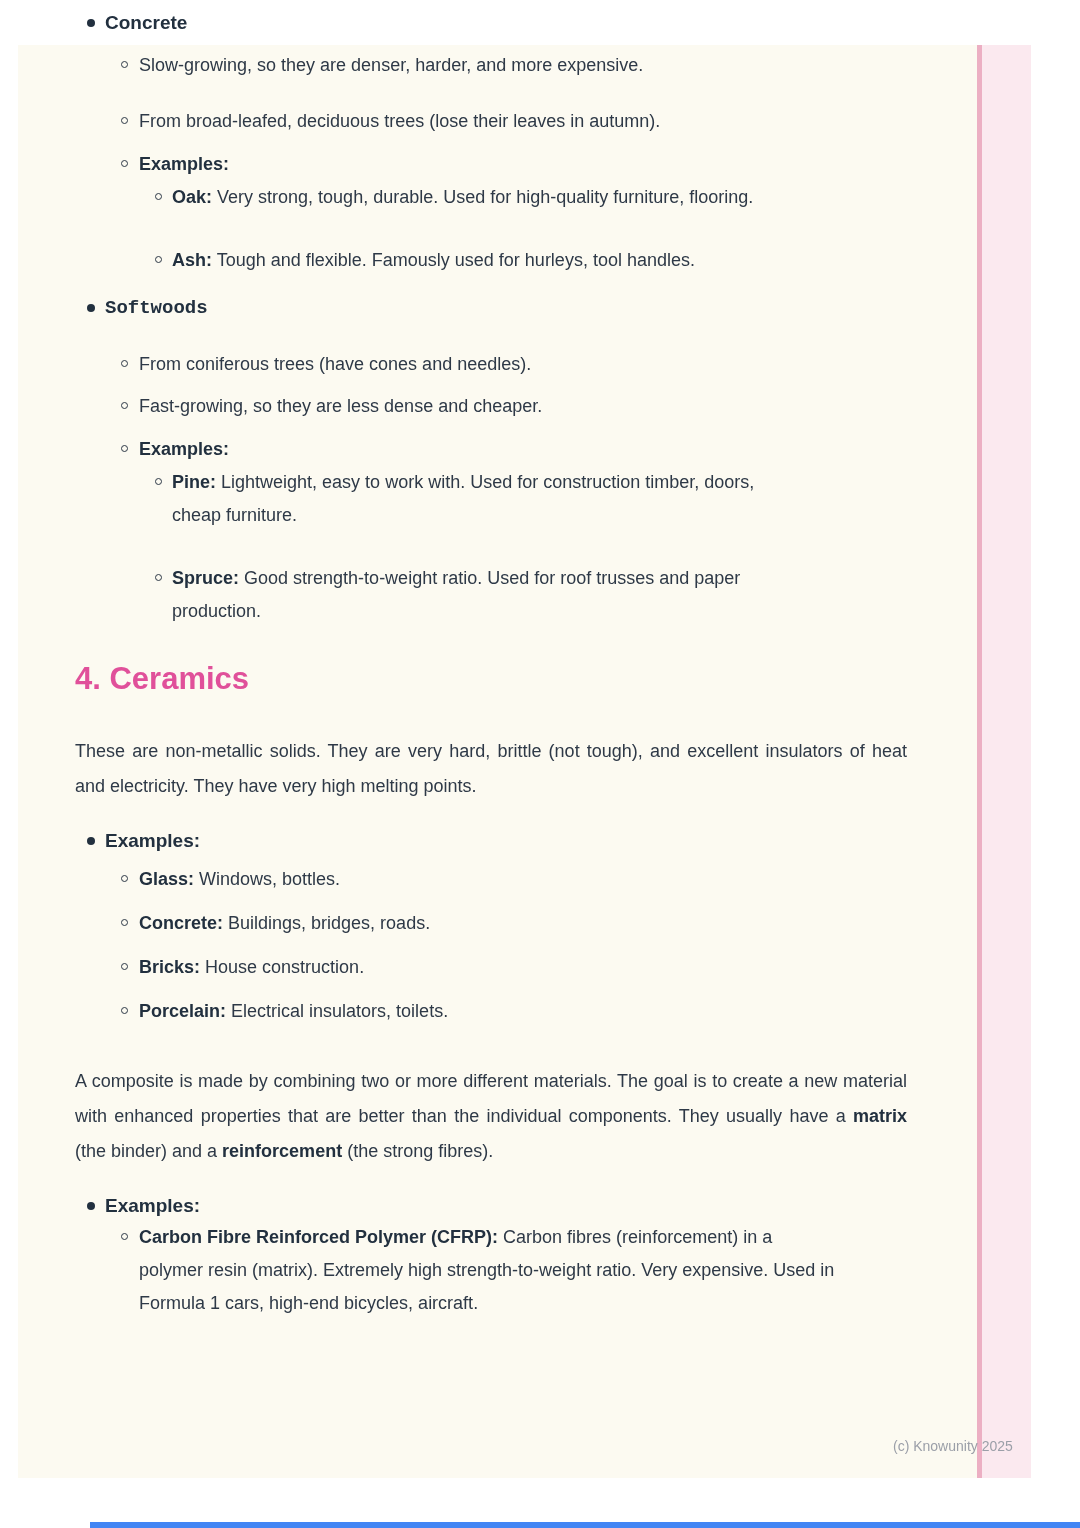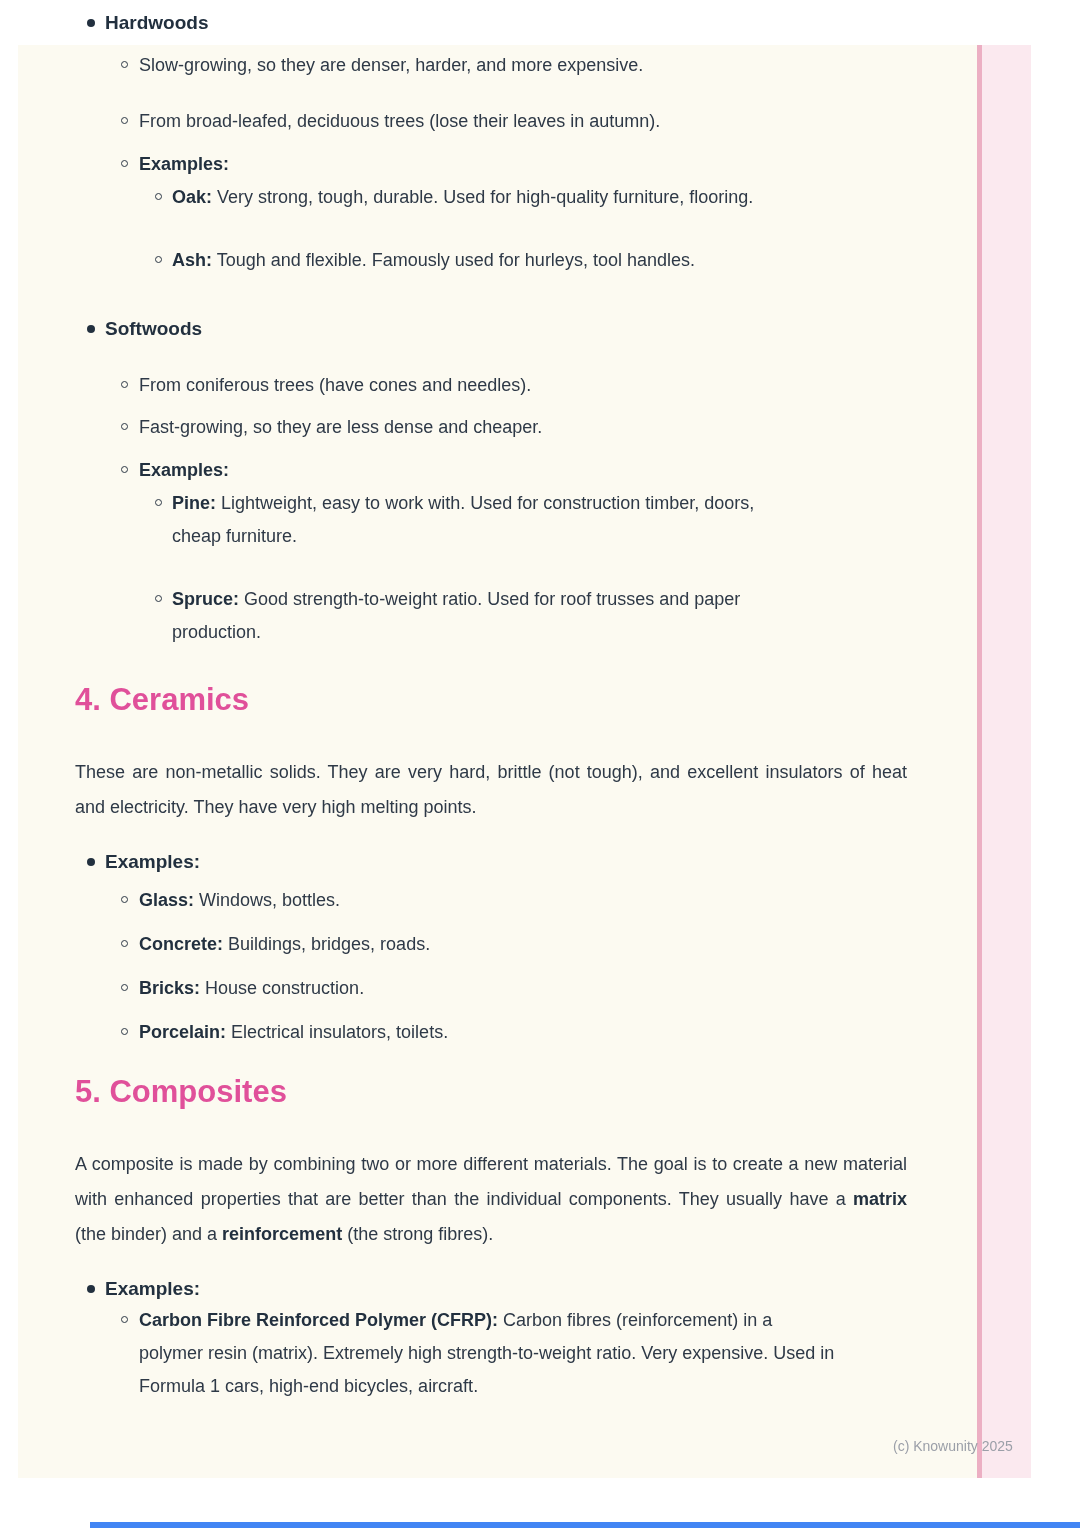--- a/index.html
+++ b/index.html
@@ -53,21 +53,21 @@
     line-height:35px; text-align:justify; color:#2e3947;
   }
   .woods .lv3 { max-width:685px; }
   .cfrp { max-width:765px; }
   
   .m-sub-first { margin-top:30px; }
   .m-sub { margin-top:16px; }
   .m-ex-label { margin-top:17px; }
   .m-ex-first { margin-top:4px; }
   .m-ex { margin-top:30px; }
-  .m-sect2 { margin-top:39px; }
+  .m-sect2 { margin-top:18px;font-family:Liberation Mono, monospace; }
   .m-h2a { margin-top:36px; }
   .m-h2b { margin-top:32px; }
   .m-par { margin-top:40px; }
   .m-exlist { margin-top:24px; }
   .m-cera-first { margin-top:12px; }
   .m-cera { margin-top:18px; }
   .m-cfrp { margin-top:2px; }
   .watermark {
     position:absolute; left:893px; top:1438px;
     font-size:14px; color:#9b9fa8; white-space:nowrap; z-index:5;
@@ -78,21 +78,21 @@
 
 <div class="card"></div>
 <div class="accent-dark"></div>
 <div class="accent-light"></div>
 
 <div class="content">
 
   <div class="woods">
     <div class="li lv1">
       <span class="marker dot"></span>
-      <span>Hardwoods</span>
+      <span>Concrete</span>
     </div>
     <div class="li lv2 m-sub">
       <span class="marker circ2"></span>
       <span>Slow-growing, so they are denser, harder, and more expensive.</span>
     </div>
     <div class="li lv2 m-sub-first">
       <span class="marker circ2"></span>
       <span>From broad-leafed, deciduous trees (lose their leaves in autumn).</span>
     </div>
     <div class="li lv2 m-ex-label">
@@ -163,21 +163,20 @@
       <span>House construction.</span>
     </div>
     <div class="li lv2 m-cera">
       <span class="marker circ2"></span>
       <b>Porcelain:</b>
       <span>Electrical insulators, toilets.</span>
     </div>
   </div>
 
   <div>
-    <h2 class="section m-h2b">5. Composites</h2>
     <p class="par m-par"><span>A composite is made by combining two or more different materials. The goal is to create a new material with enhanced properties that are better than the individual components. They usually have a </span><b>matrix</b><span> (the binder) and a </span><b>reinforcement</b><span> (the strong fibres).</span></p>
     <div class="li lv1 m-exlist">
       <span class="marker dot"></span>
       <span>Examples:</span>
     </div>
     <div class="li lv2 wrap cfrp m-cfrp">
       <span class="marker circ2"></span>
       <b>Carbon Fibre Reinforced Polymer (CFRP):</b>
       <span>Carbon fibres (reinforcement) in a polymer resin (matrix). Extremely high strength-to-weight ratio. Very expensive. Used in Formula 1 cars, high-end bicycles, aircraft.</span>
     </div>

